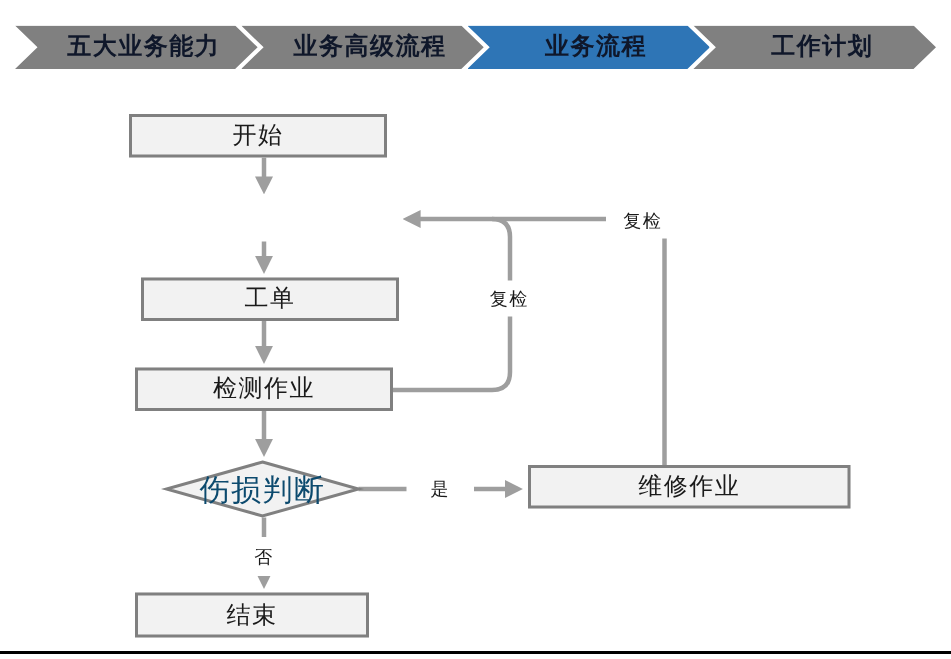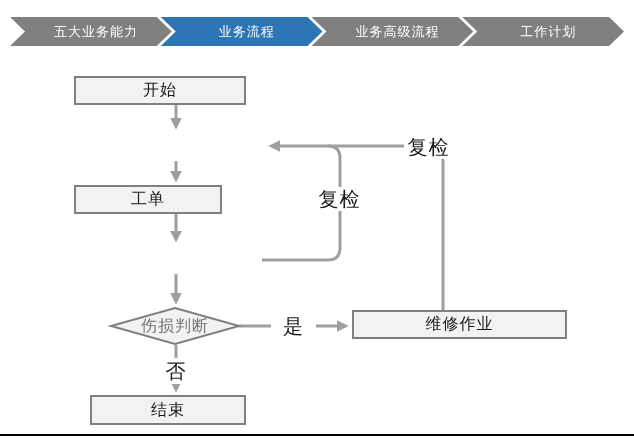--- a/index.html
+++ b/index.html
@@ -7,53 +7,53 @@
     position:relative;width:634px;height:439px;background:#ffffff;overflow:hidden;
     font-family:"Liberation Sans","DejaVu Sans",sans-serif;
   }
   
   .breadcrumb{
     position:absolute;left:10px;right:10px;top:17px;height:29px;
     display:flex;align-items:stretch;
   }
   .crumb{
     flex:1 1 0;position:relative;display:flex;align-items:center;justify-content:center;
-    background:#808080;color:#ffffff;font-size:13px;font-weight:normal;
+    background:#808080;color:#0f172a;font-size:16px;font-weight:bold;
     padding-left:10px;letter-spacing:1px;
     clip-path:polygon(0 0,calc(100% - 15px) 0,100% 50%,calc(100% - 15px) 100%,0 100%,15px 50%);
     cursor:default;white-space:nowrap;
   }
   .crumb + .crumb{margin-left:-11px;}
   .crumb.active{background:#2E75B6;}
   
   .flow-svg{position:absolute;left:0;top:0;}
   .node{
     position:absolute;display:flex;align-items:center;justify-content:center;
     background:#f2f2f2;border:2px solid #808080;box-sizing:border-box;
     font-size:16px;color:#1a1a1a;letter-spacing:1px;
   }
   .diamond-label{
     position:absolute;display:flex;align-items:center;justify-content:center;
-    font-size:16px;color:#737373;letter-spacing:1px;background:transparent;
+    font-size:20px;color:#0c4a6e;letter-spacing:1px;background:transparent;
   }
   .edge-label{
     position:absolute;display:flex;align-items:center;justify-content:center;
-    background:#ffffff;font-size:20px;color:#1a1a1a;letter-spacing:1px;font-family:Liberation Serif, serif;
+    background:#ffffff;font-size:12px;color:#1a1a1a;letter-spacing:1px;font-family:Liberation Serif, serif;
   }
   .bottom-rule{position:absolute;left:0;right:0;top:434px;height:2px;background:#000000;}
 </style>
 </head>
 <body>
 
 <div class="canvas">
 
   <div class="breadcrumb">
     <div class="crumb">五大业务能力</div>
+    <div class="crumb">业务高级流程</div>
     <div class="crumb active">业务流程</div>
-    <div class="crumb">业务高级流程</div>
     <div class="crumb">工作计划</div>
   </div>
 
   <svg class="flow-svg" width="634" height="439" viewBox="0 0 634 439">
     <defs>
       <marker id="ah" viewBox="0 0 10 10" refX="7" refY="5" markerWidth="4" markerHeight="4" orient="auto-start-reverse">
         <path d="M0 0 L10 5 L0 10 z" fill="#9e9e9e"></path>
       </marker>
     </defs>
     <g stroke="#9e9e9e" stroke-width="3" fill="none">
@@ -62,25 +62,26 @@
       <path d="M176 214 V 239" marker-end="url(#ah)"></path>
       <path d="M176 274 V 301" marker-end="url(#ah)"></path>
       <path d="M176 345 V 389" marker-end="url(#ah)"></path>
       <path d="M239 326 H 345" marker-end="url(#ah)"></path>
       <path d="M443 310 V 156 Q443 146 433 146 H 272" marker-end="url(#ah)"></path>
       <path d="M262 260 H 328 Q340 260 340 248 V 158 Q340 146 328 146"></path>
     </g>
     <polygon points="175,308 239,326 175,344 111,326" fill="#f2f2f2" stroke="#808080" stroke-width="2"></polygon>
   </svg>
 
-  <div class="node" style="left:74px;top:76px;width:172px;height:29px">开始</div>
+  <div class="node" style="left:86px;top:76px;width:172px;height:29px">开始</div>
 
 
-  <div class="node" style="left:74px;top:185px;width:148px;height:29px">工单</div>
+  <div class="node" style="left:94px;top:185px;width:172px;height:29px">工单</div>
 
+  <div class="node" style="left:90px;top:245px;width:172px;height:29px">检测作业</div>
 
   <div class="diamond-label" style="left:111px;top:308px;width:128px;height:36px">伤损判断</div>
 
   <div class="node" style="left:352px;top:310px;width:215px;height:29px">维修作业</div>
 
   <div class="node" style="left:90px;top:395px;width:156px;height:30px">结束</div>
 
   <div class="edge-label" style="left:315px;top:187px;width:49px;height:24px">复检</div>
 
   <div class="edge-label" style="left:404px;top:135px;width:49px;height:24px">复检</div>

